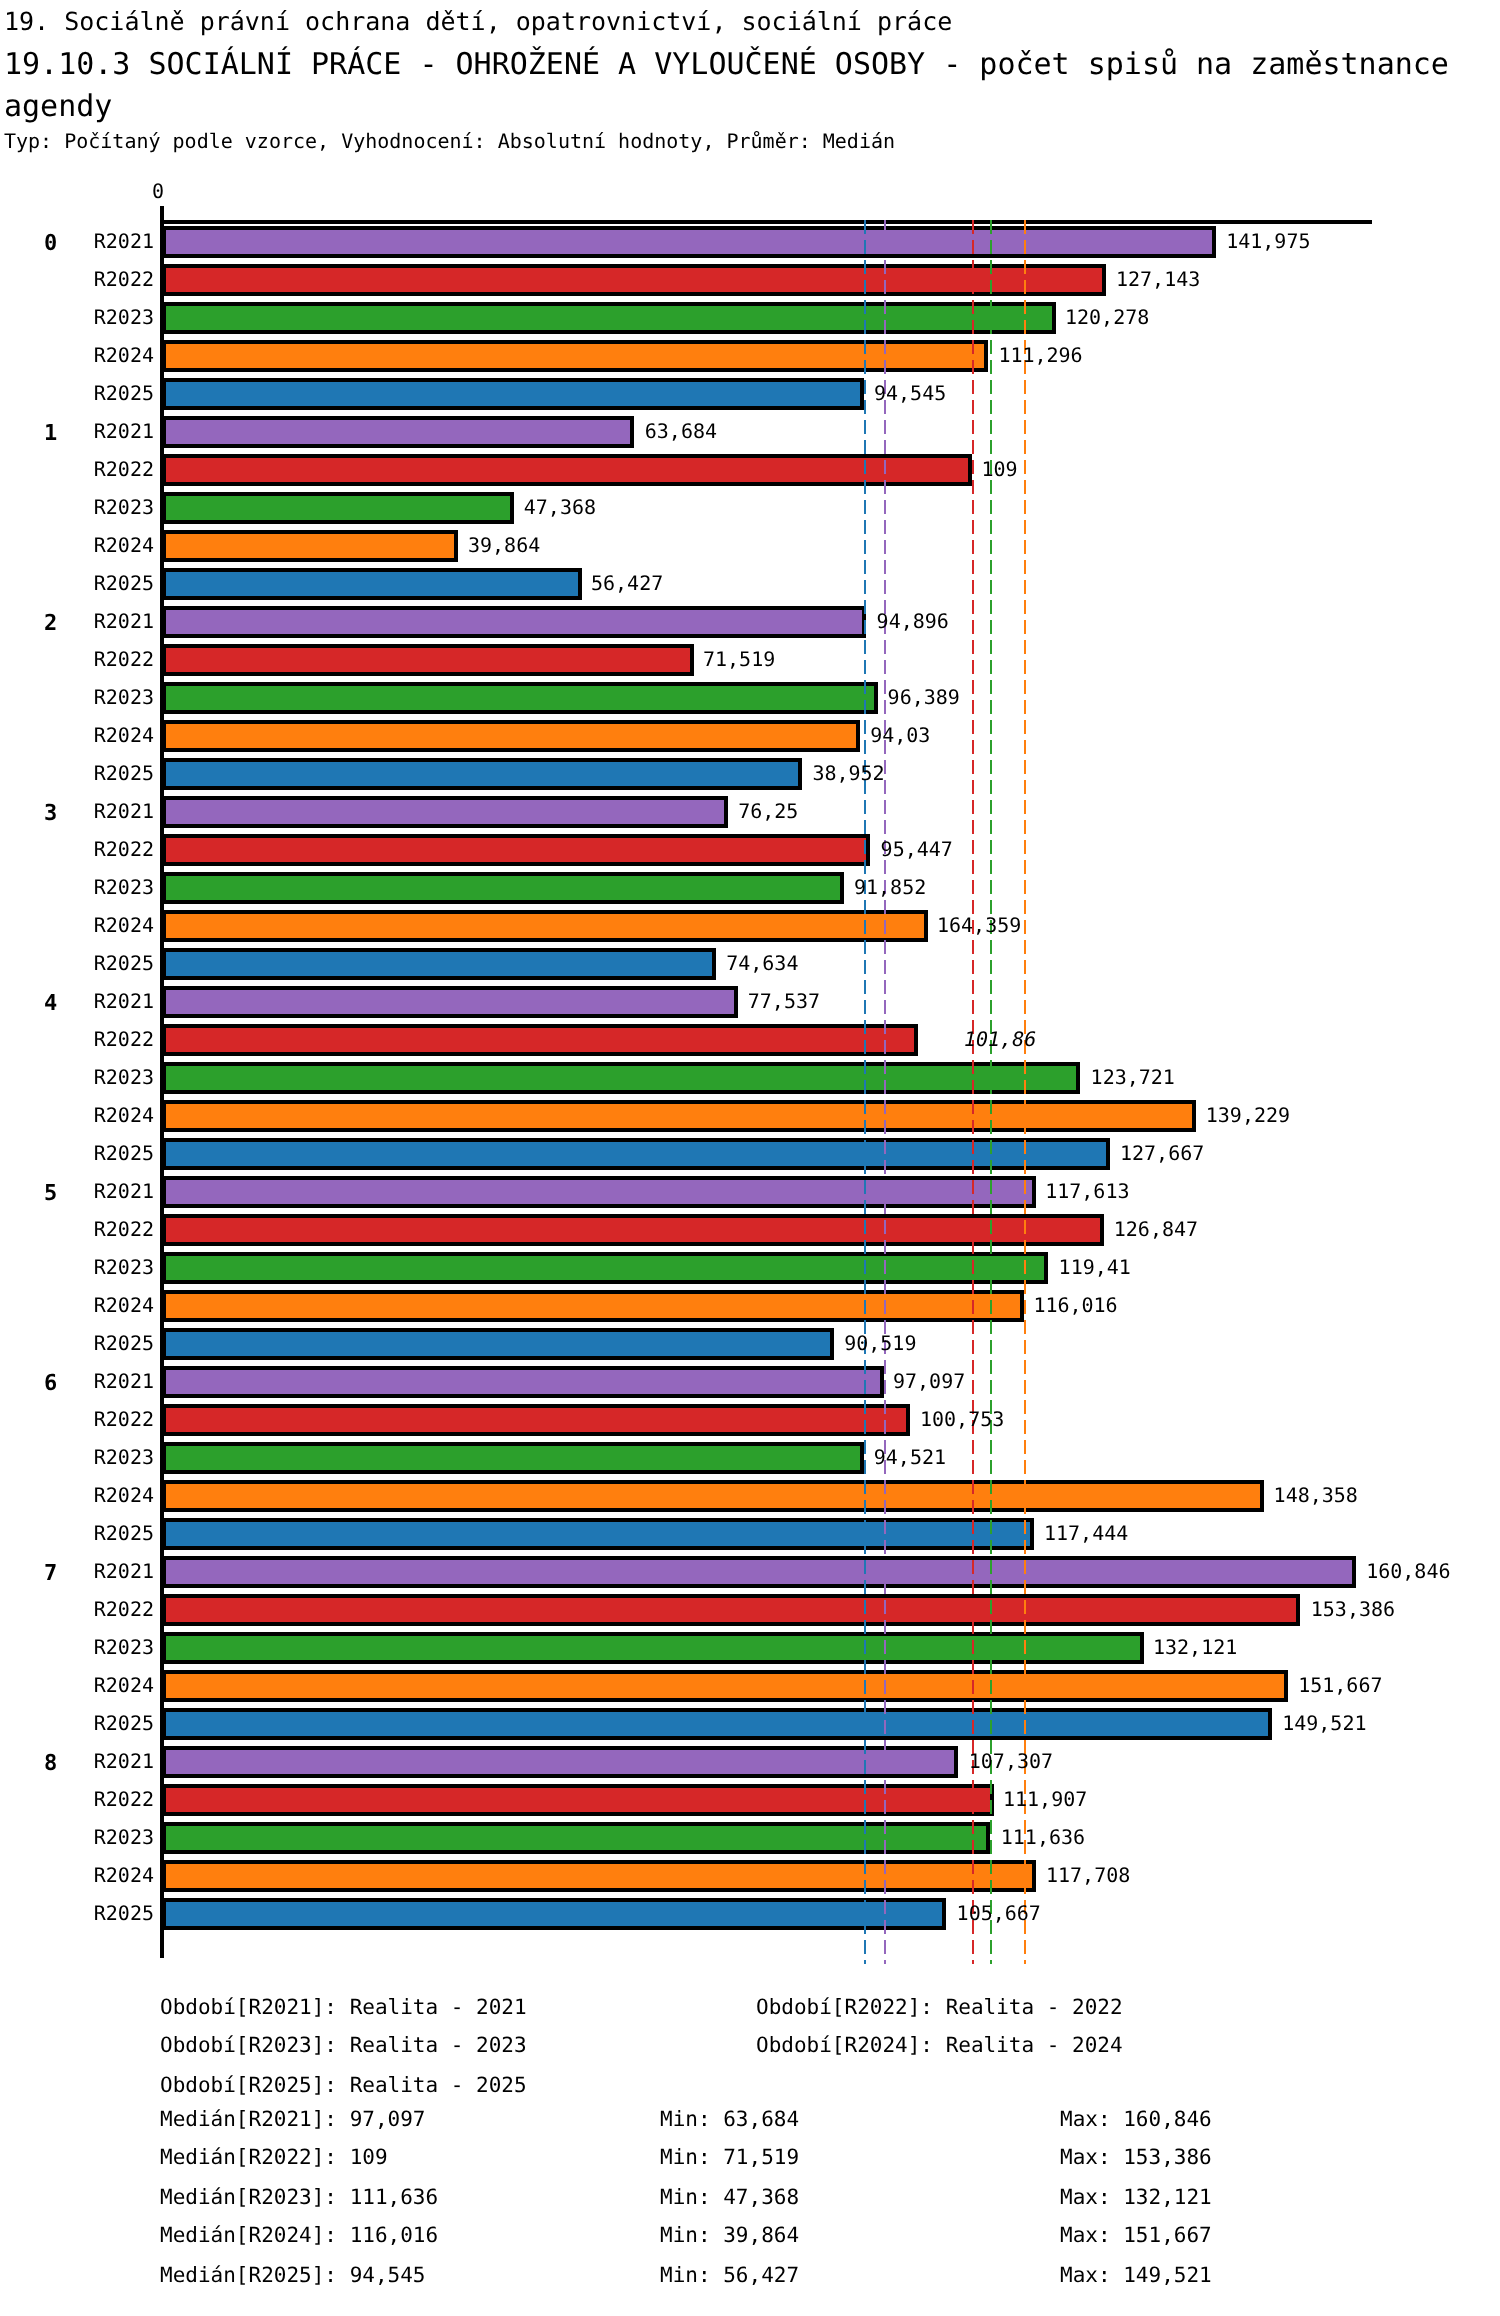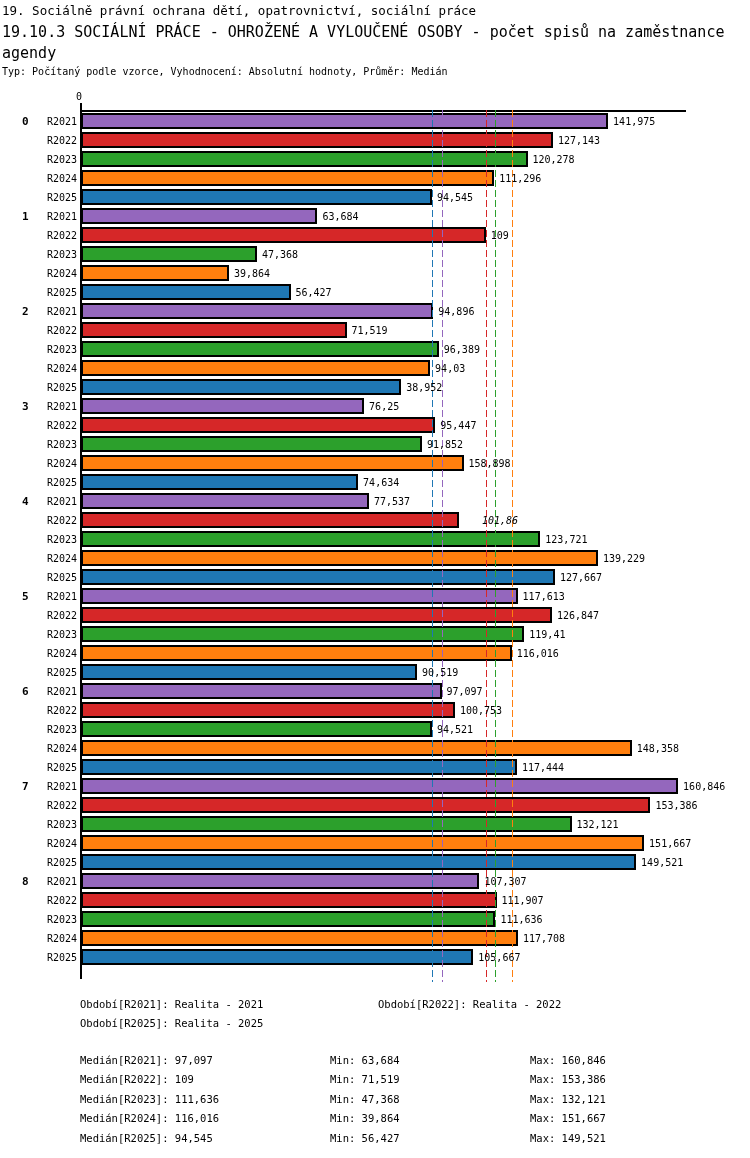--- a/index.html
+++ b/index.html
@@ -142,21 +142,21 @@
         <span class="val" style="left: 440.3px;">95,447</span>
       </div>
       <div class="row">
         <span class="series-name">R2023</span>
         <div class="bar" style="width: 341px; background: rgb(44, 160, 44);"></div>
         <span class="val" style="left: 427px; text-align: right;">91,852</span>
       </div>
       <div class="row">
         <span class="series-name">R2024</span>
         <div class="bar" style="width: 382.5px; background: rgb(255, 127, 14);"></div>
-        <span class="val" style="left: 468.5px;">158,898</span>
+        <span class="val" style="left: 468.5px;">164,359</span>
       </div>
       <div class="row">
         <span class="series-name">R2025</span>
         <div class="bar" style="width: 277.1px; background: rgb(31, 119, 180);"></div>
         <span class="val" style="left: 363.1px;">74,634</span>
       </div>
       <div class="row">
         <span class="group-num">4</span>
         <span class="series-name">R2021</span>
         <div class="bar" style="width: 287.9px; background: rgb(148, 103, 189);"></div>
@@ -293,20 +293,24 @@
     <div class="median-line" style="left: 511.7px; background: repeating-linear-gradient(rgb(255, 127, 14) 0px, rgb(255, 127, 14) 7px, transparent 7px, transparent 10px);"></div>
     <div class="median-line" style="left: 432px; background: repeating-linear-gradient(rgb(31, 119, 180) 0px, rgb(31, 119, 180) 7px, transparent 7px, transparent 10px);"></div>
   </div>
 
 <div id="legend-periods">
     <div class="period-row">
       <span class="period-cell pcol0">Období[R2021]: Realita - 2021</span>
       <span class="period-cell pcol1">Období[R2022]: Realita - 2022</span>
     </div>
     <div class="period-row">
+      <span class="period-cell pcol0">Období[R2023]: Realita - 2023</span>
+      <span class="period-cell pcol1">Období[R2024]: Realita - 2024</span>
+    </div>
+    <div class="period-row">
       <span class="period-cell pcol0">Období[R2025]: Realita - 2025</span>
     </div>
   </div>
 <div id="legend-stats">
     <div class="stat-row">
       <span class="stat-cell scol-median">Medián[R2021]: 97,097</span>
       <span class="stat-cell scol-min">Min: 63,684</span>
       <span class="stat-cell scol-max">Max: 160,846</span>
     </div>
     <div class="stat-row">

